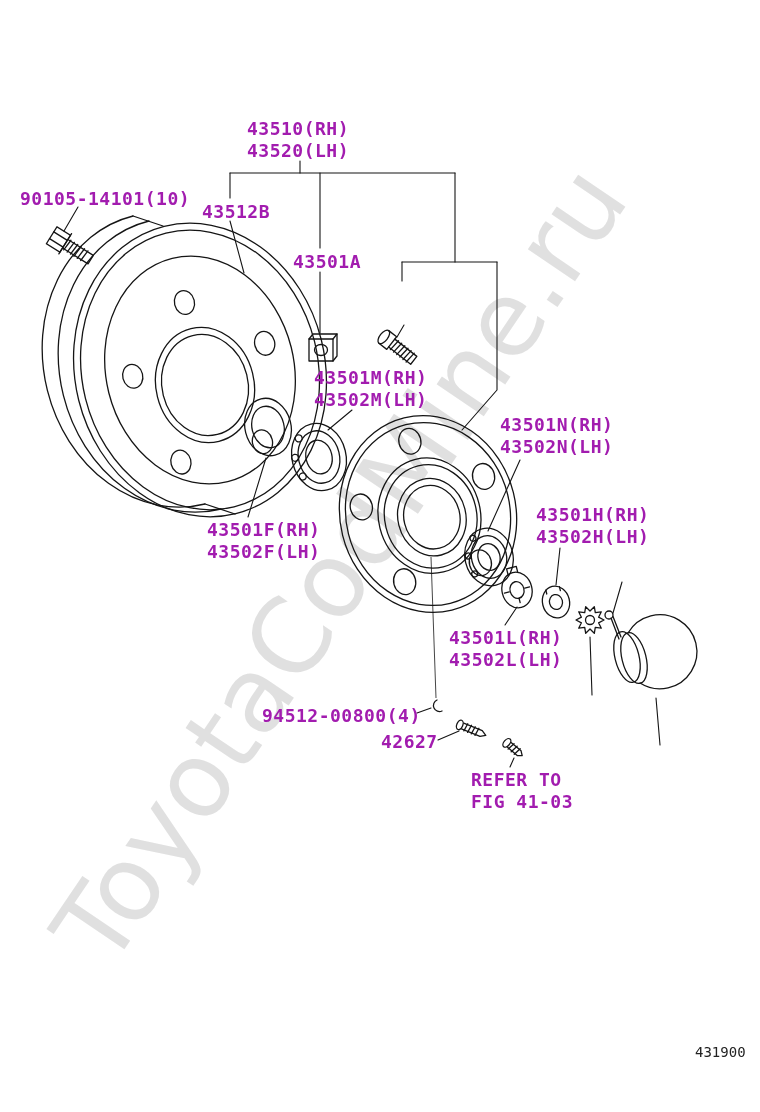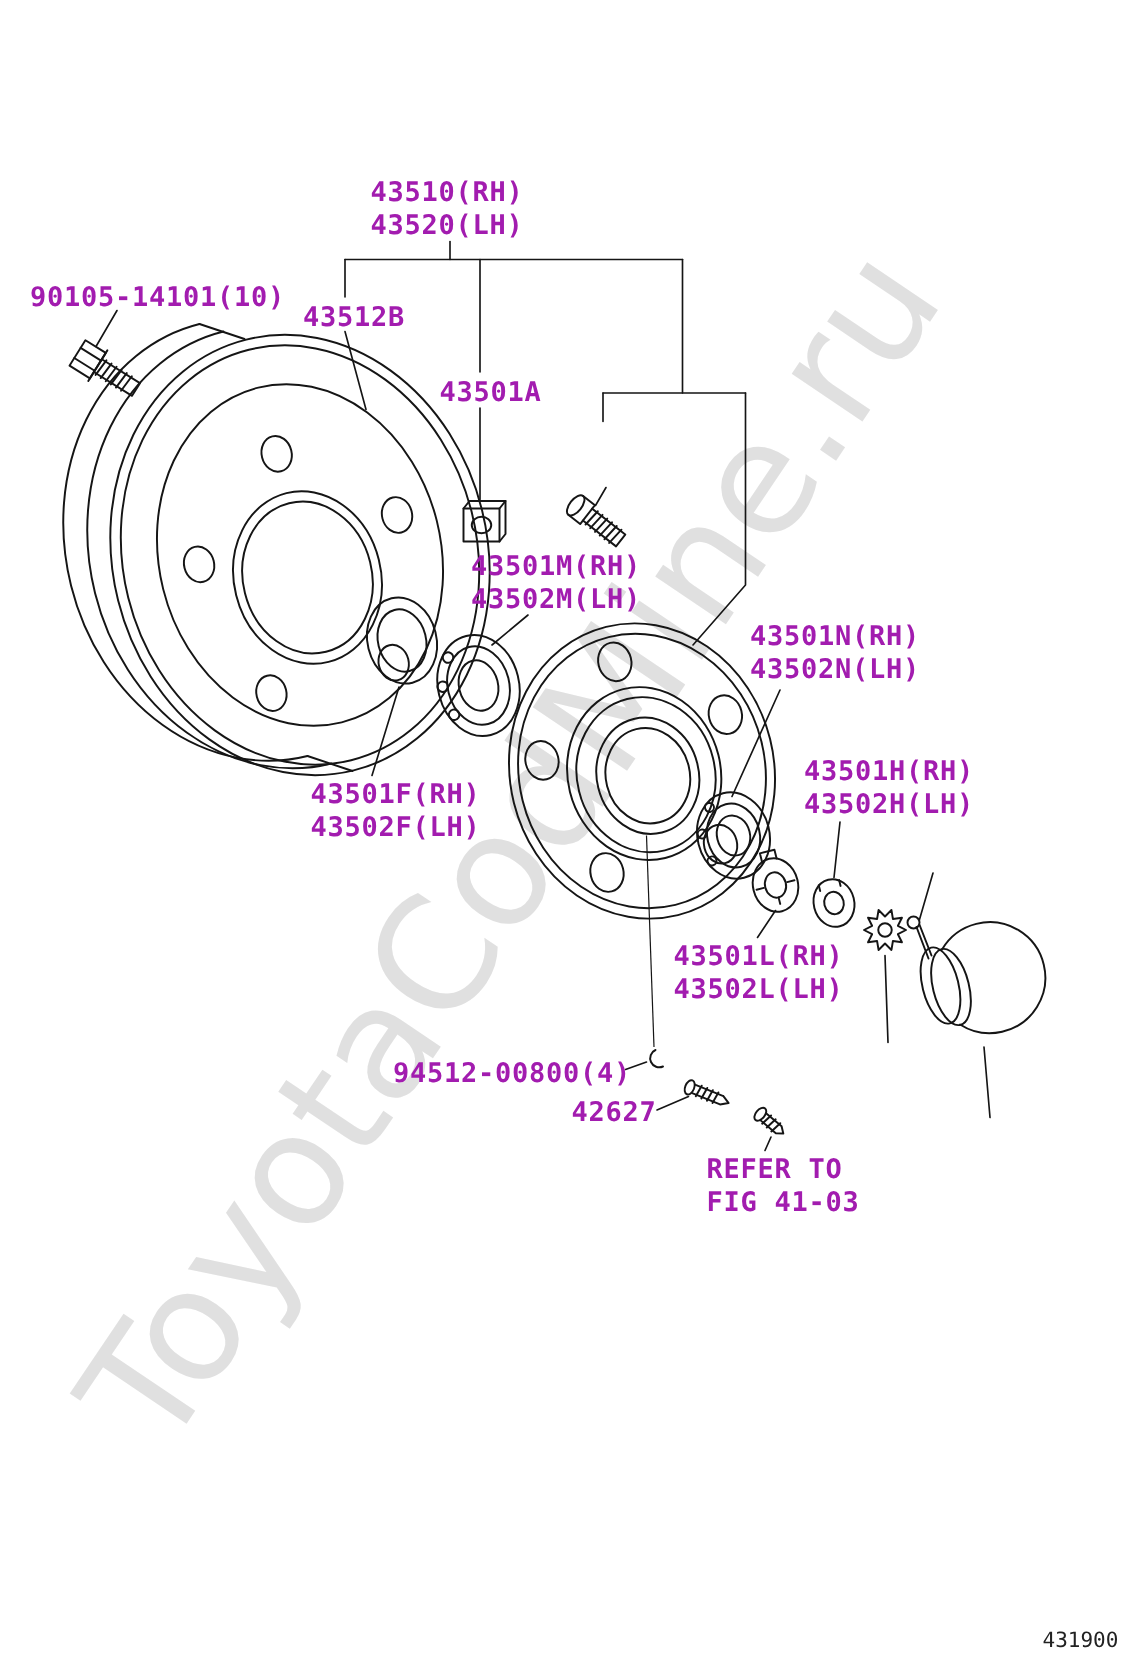--- a/index.html
+++ b/index.html
@@ -221,14 +221,14 @@
   </div>
   <div class="lbl" style="left:381px;top:731px">
     <span>42627</span>
 
   </div>
   <div class="lbl" style="left:471px;top:769px">
     <span>REFER TO</span>
     <span>FIG 41-03</span>
   </div>
 
-  <div class="figcode" style="left:695px;top:1086px">431900</div>
+  <div class="figcode" style="left:695px;top:1044px">431900</div>
 </div>
 
 </body></html>

